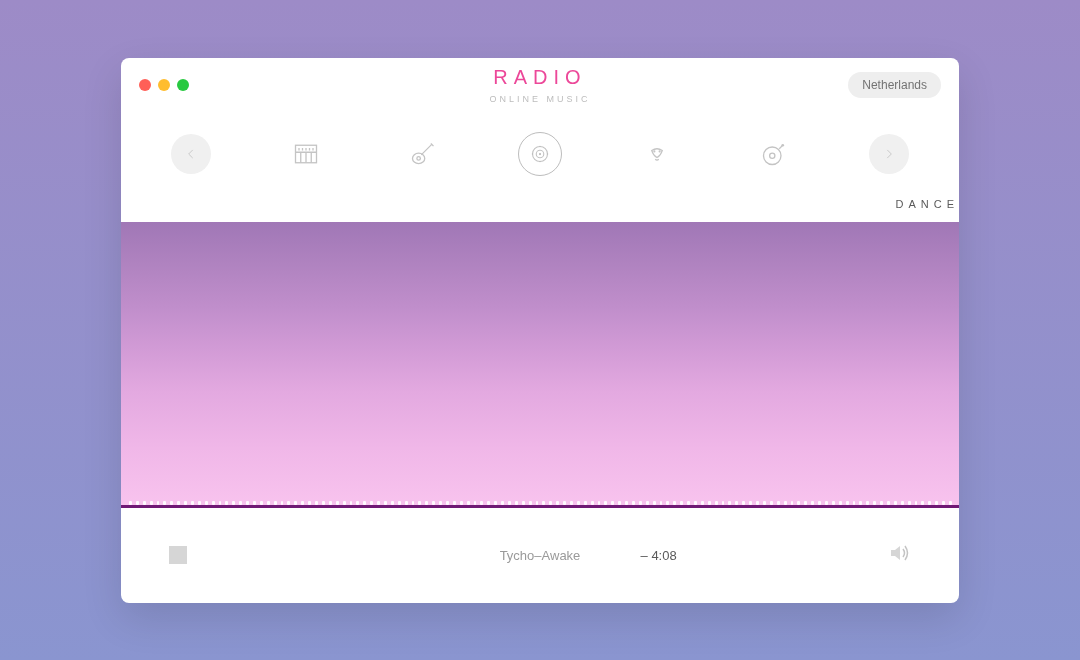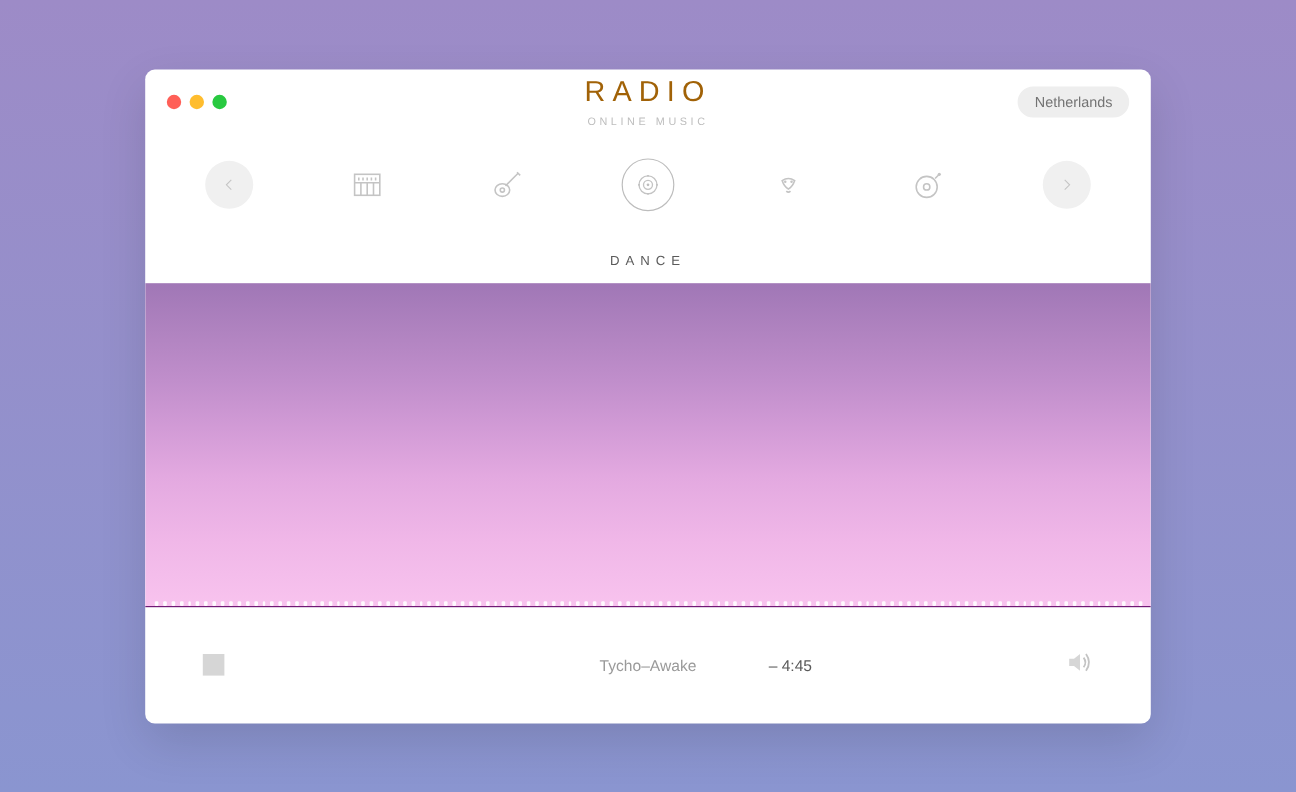--- a/index.html
+++ b/index.html
@@ -35,24 +35,24 @@
     .light.red { background: #ff5f57; }
     .light.yellow { background: #ffbd2e; }
     .light.green { background: #28c940; }
     .brand {
       position: absolute;
       left: 50%;
       transform: translateX(-50%);
       text-align: center;
     }
     .brand-title {
-      font-size: 24px;
+      font-size: 20px;
       font-weight: 300;
       letter-spacing: 6px;
-      color: #a16207;
+      color: #ec4899;
     }
     .brand-sub {
       font-size: 9px;
       letter-spacing: 3px;
       color: #bdbdbd;
       margin-top: 5px;
     }
     .location-pill {
       margin-left: auto;
       background: #eeeeee;
@@ -87,25 +87,25 @@
       cursor: pointer;
     }
     .genre-item svg { width: 28px; height: 28px; }
     .genre-item.active {
       width: 44px; height: 44px;
       border: 1.5px solid #bdbdbd;
       border-radius: 50%;
     }
     .genre-item.active svg { width: 24px; height: 24px; }
     .genre-label {
-      text-align: center;
+      text-align: right;
       font-size: 11px;
       letter-spacing: 5px;
       color: #5a5a5a;
-      margin-top: 26px;
+      margin-top: 12px;
       margin-bottom: 12px;
     }
     
     .visual {
       flex: 1;
       background: linear-gradient(180deg, #a077b6 0%, #b083c0 15%, #c08ecb 30%, #d29bd6 45%, #e3a9e0 60%, #f0b7e8 80%, #f8c3ee 100%);
       position: relative;
     }
     .wave {
       position: absolute;
@@ -120,21 +120,21 @@
     }
     .wave span {
       flex: 1;
       background: rgba(255,255,255,0.9);
       height: 4px;
       border-radius: 1px;
     }
     
     .player {
       height: 98px;
-      border-top: 1px solid #701a75;
+      border-top: 3px solid #701a75;
       display: flex;
       align-items: center;
       padding: 0 48px;
       position: relative;
     }
     .play-btn {
       width: 18px;
       height: 18px;
       background: #d6d6d6;
       cursor: pointer;
@@ -369,21 +369,21 @@
         <span></span>
         <span></span>
         <span></span>
         <span></span>
     </div>
   </div>
 
   <div class="player">
     <div class="play-btn"></div>
     <div class="track">Tycho–Awake</div>
-    <div class="time">– 4:45</div>
+    <div class="time">– 4:08</div>
     <div class="volume">
       <svg viewBox="0 0 24 24">
         <path d="M4 9 L4 15 L8 15 L13 19 L13 5 L8 9 Z" class="icon-fill"></path>
         <path d="M16 8 Q19 12 16 16" class="icon-stroke"></path>
         <path d="M18 5 Q23 12 18 19" class="icon-stroke"></path>
       </svg>
     </div>
   </div>
 
 </div>

